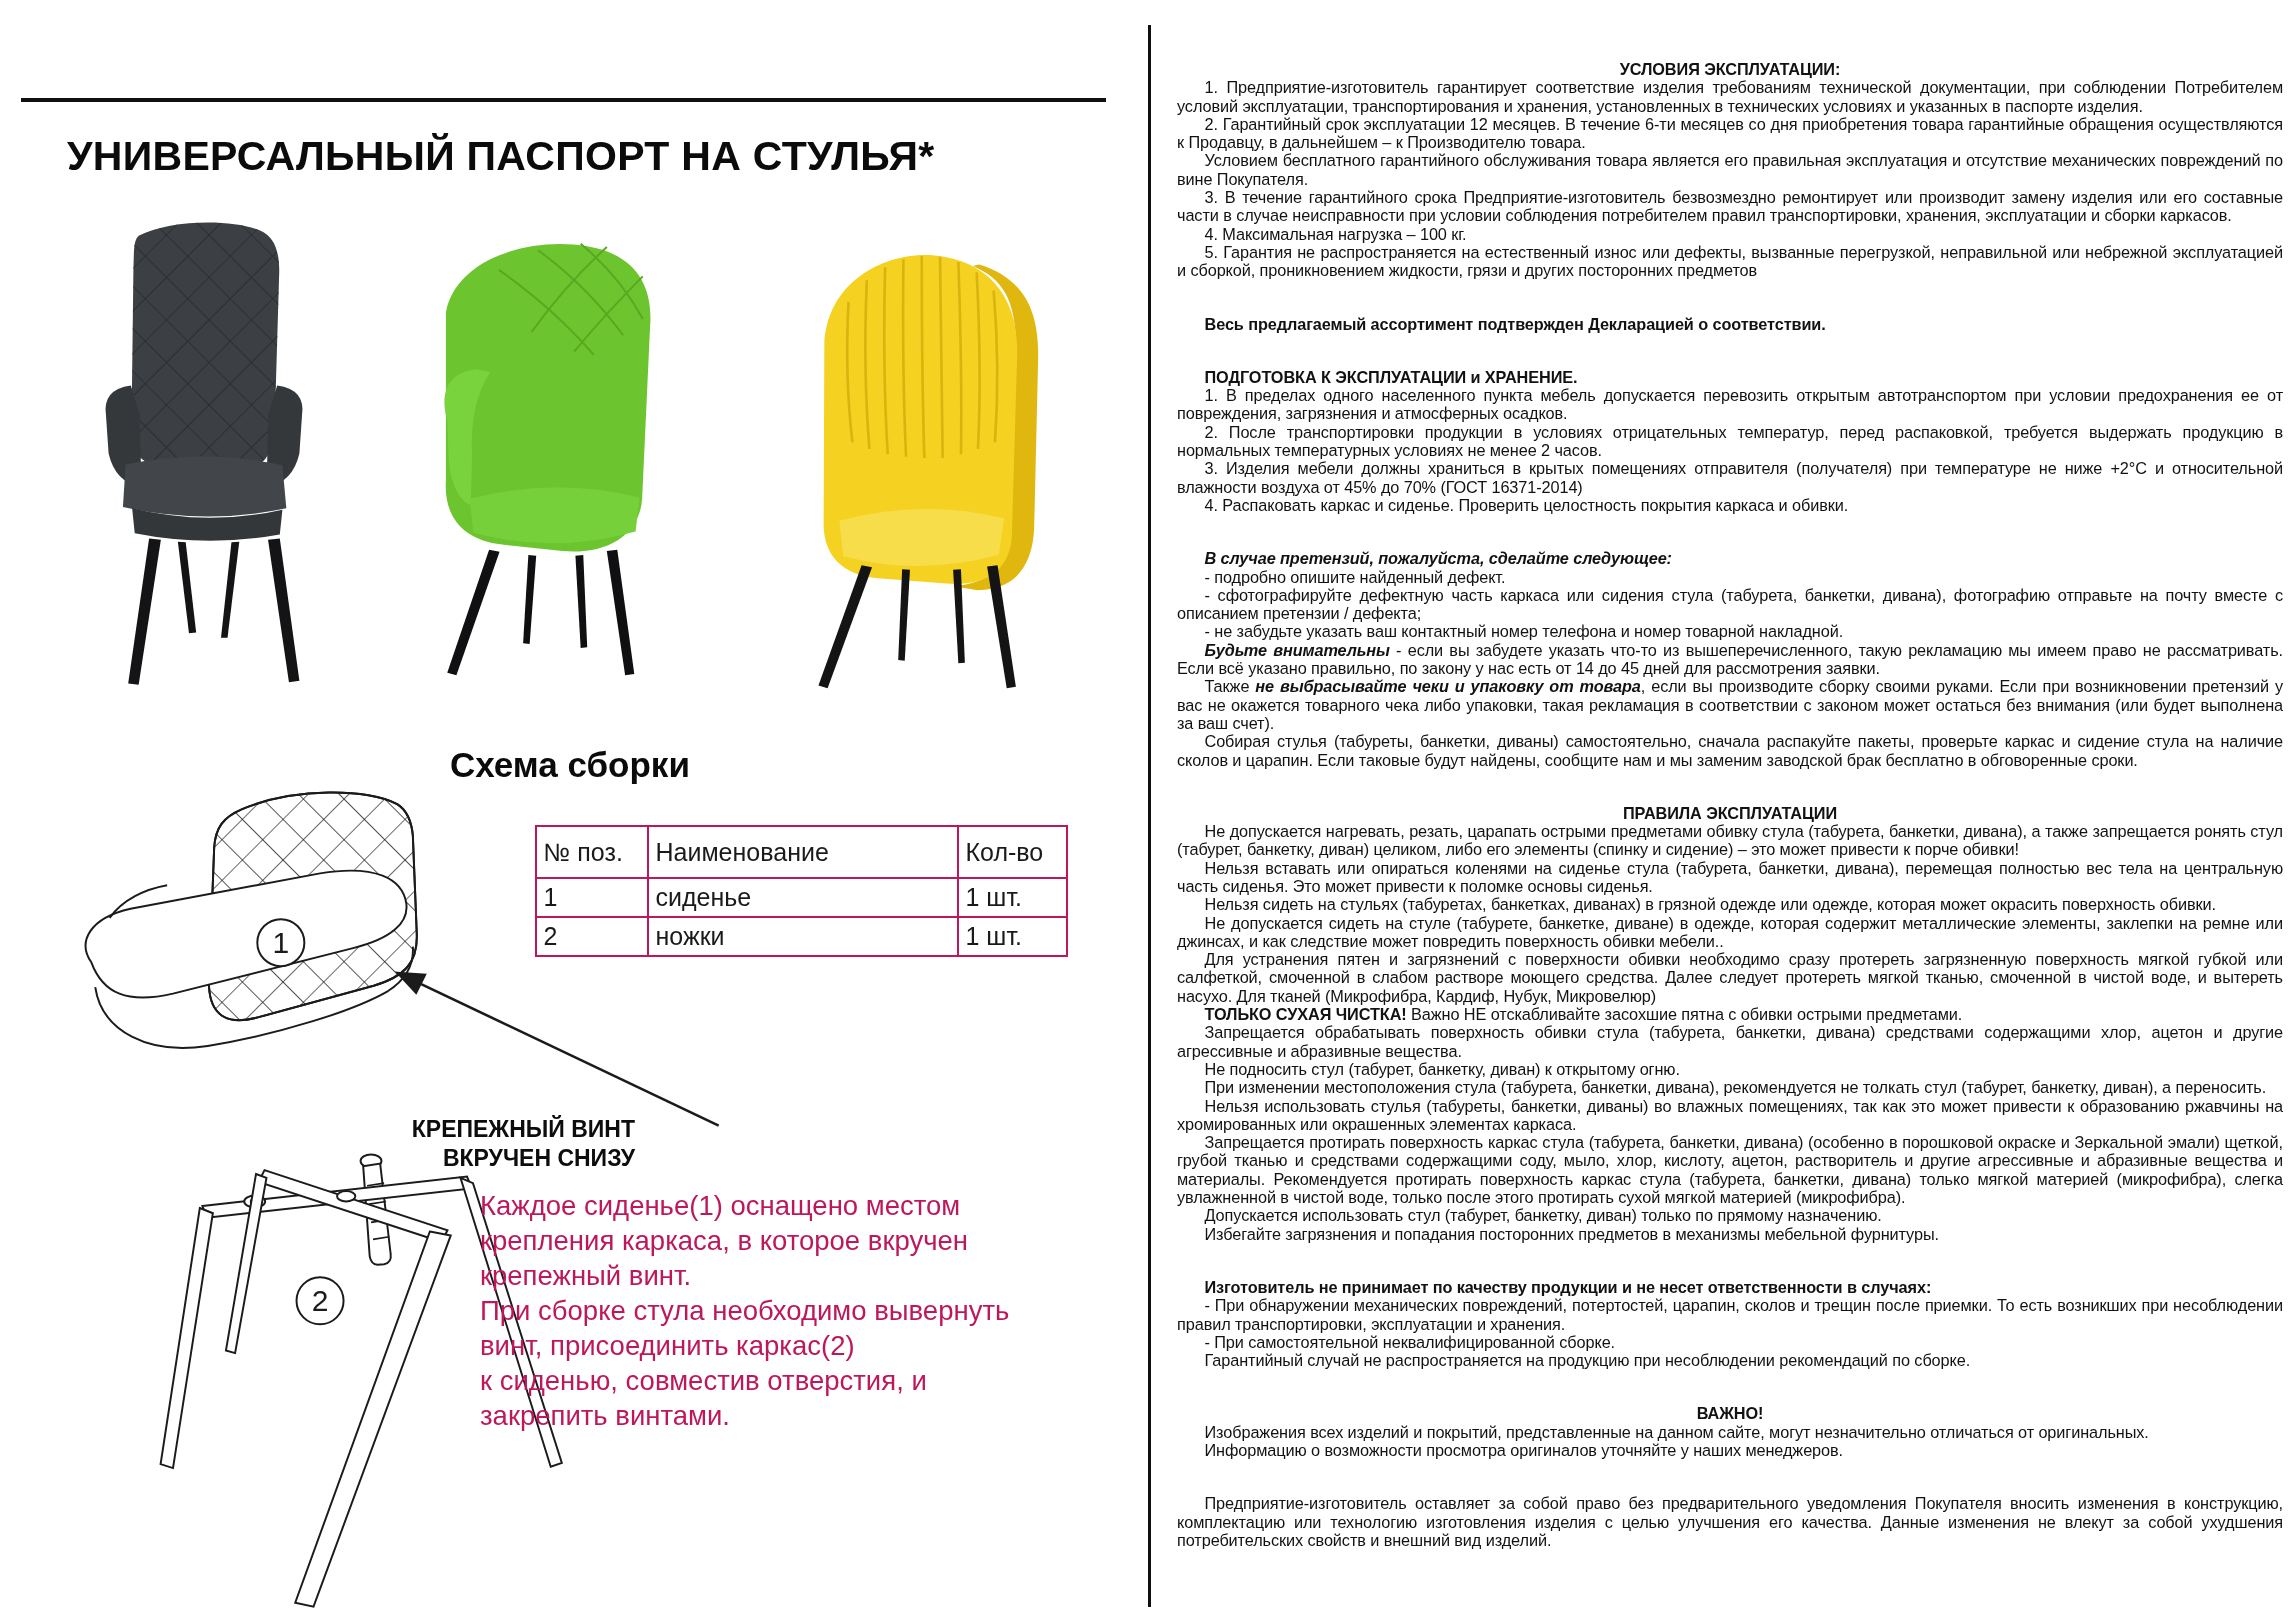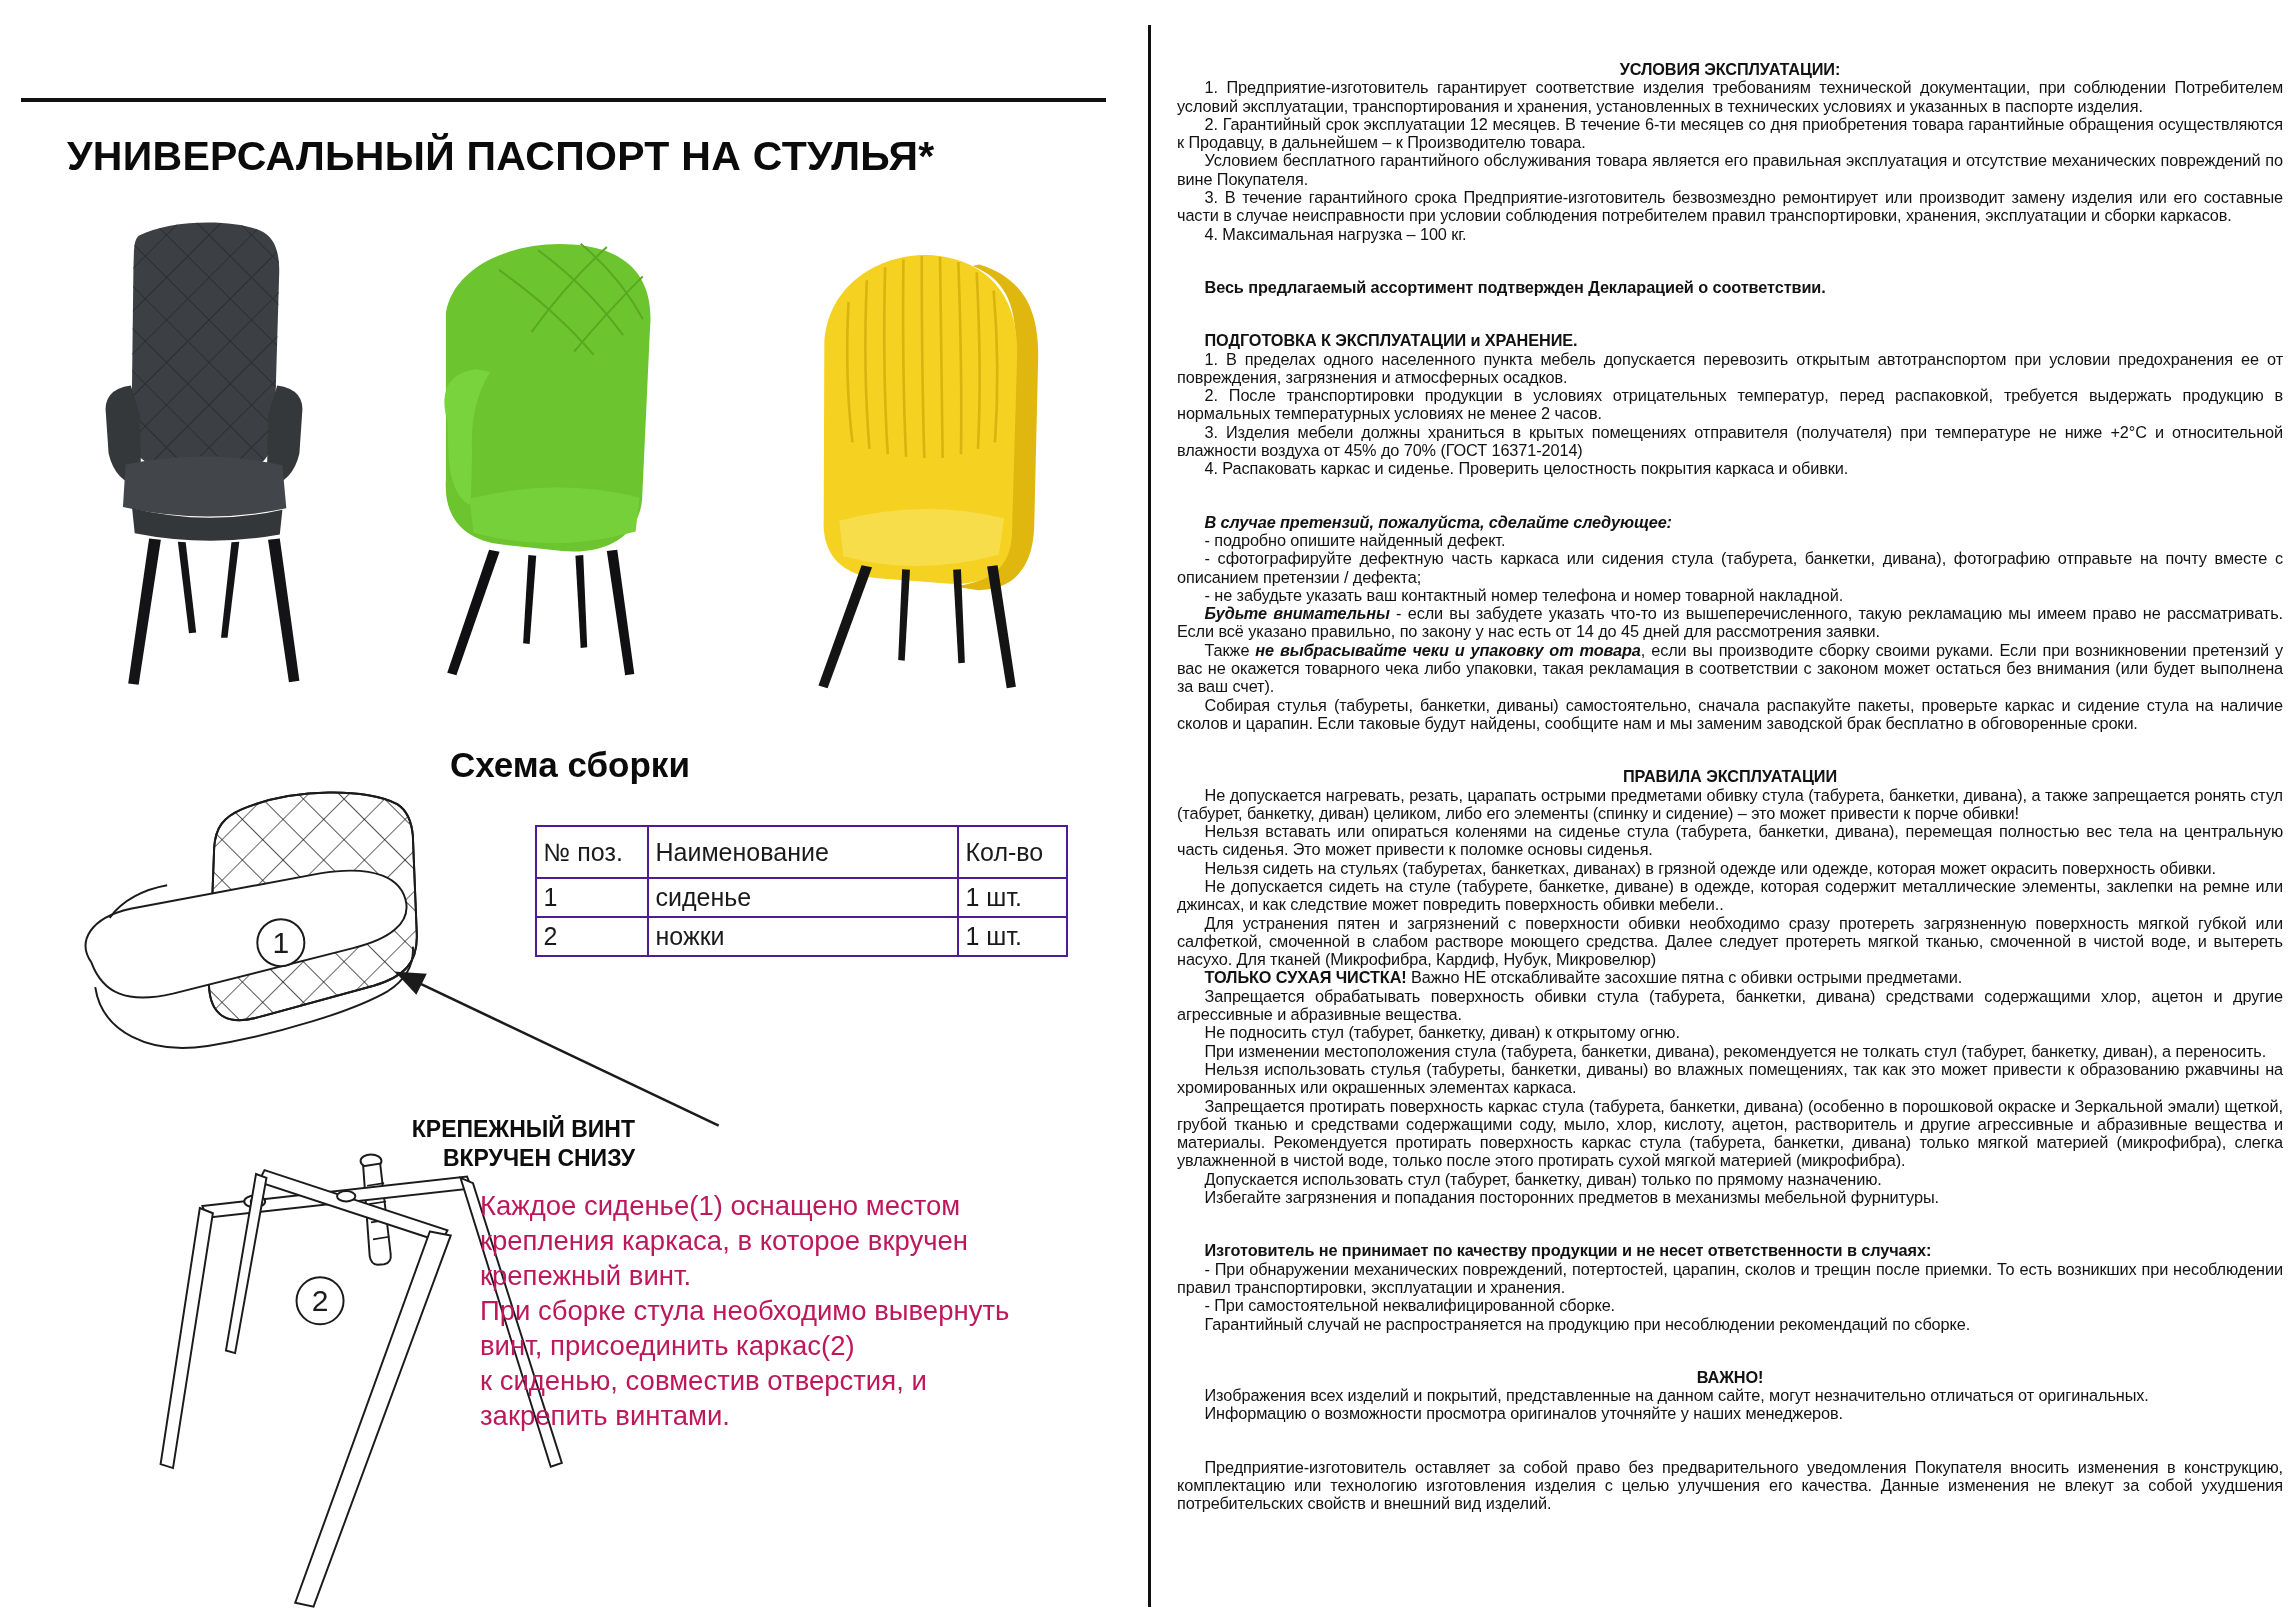--- a/index.html
+++ b/index.html
@@ -8,21 +8,21 @@
   
   .top-rule{position:absolute;left:21px;top:98px;width:1085px;height:3.9px;background:#111;}
   .doc-title{position:absolute;left:67px;top:133px;width:1020px;font-size:41px;font-weight:bold;
              letter-spacing:0.3px;white-space:nowrap;color:#0b0b0b;}
   .chair{position:absolute;}
   #chair-dark{left:60px;top:213px;}
   #chair-green{left:391px;top:224px;}
   #chair-yellow{left:757px;top:233px;}
   .schema-title{position:absolute;left:450px;top:745px;font-size:35px;font-weight:bold;color:#0b0b0b;text-align:right;}
   .parts-table{position:absolute;left:535px;top:825px;border-collapse:collapse;font-size:25px;color:#1a1a1a;}
-  .parts-table td,.parts-table th{border:2px solid #4c1d95;font-weight:normal;text-align:left;
+  .parts-table td,.parts-table th{border:2px solid #be185d;font-weight:normal;text-align:left;
       padding:0 6.5px;vertical-align:middle;}
   .parts-table th{height:50px;}
   .parts-table td{height:37px;}
   .col-pos{width:97px;} .col-name{width:295px;} .col-qty{width:94px;}
   .diagram{position:absolute;left:39px;top:778px;width:732px;height:843px;}
   .callout{position:absolute;left:387px;top:1115px;width:248px;text-align:right;font-size:23px;
            font-weight:bold;line-height:29px;white-space:pre-line;color:#0d0d0d;}
   .assembly-note{position:absolute;left:480px;top:1188px;width:575px;font-size:27.5px;line-height:35px;
            white-space:pre-line;color:#be185d;}
   
@@ -203,20 +203,21 @@
   <div class="divider"></div>
 
   <div class="rc">
 
   <p class="hc"><span class="t-pre"></span><span class="t-lead"></span><span class="t-rest">УСЛОВИЯ ЭКСПЛУАТАЦИИ:</span></p>
       <p><span class="t-pre"></span><span class="t-lead"></span><span class="t-rest">1. Предприятие-изготовитель гарантирует соответствие изделия требованиям технической документации, при соблюдении Потребителем условий эксплуатации, транспортирования и хранения, установленных в технических условиях и указанных в паспорте изделия.</span></p>
       <p><span class="t-pre"></span><span class="t-lead"></span><span class="t-rest">2. Гарантийный срок эксплуатации 12 месяцев. В течение 6-ти месяцев со дня приобретения товара гарантийные обращения осуществляются к Продавцу, в дальнейшем – к Производителю товара.</span></p>
       <p><span class="t-pre"></span><span class="t-lead"></span><span class="t-rest">Условием бесплатного гарантийного обслуживания товара является его правильная эксплуатация и отсутствие механических повреждений по вине Покупателя.</span></p>
       <p><span class="t-pre"></span><span class="t-lead"></span><span class="t-rest">3. В течение гарантийного срока Предприятие-изготовитель безвозмездно ремонтирует или производит замену изделия или его составные части в случае неисправности при условии соблюдения потребителем правил транспортировки, хранения, эксплуатации и сборки каркасов.</span></p>
       <p><span class="t-pre"></span><span class="t-lead"></span><span class="t-rest">4. Максимальная нагрузка – 100 кг.</span></p>
+      <p><span class="t-pre"></span><span class="t-lead"></span><span class="t-rest">5. Гарантия не распространяется на естественный износ или дефекты, вызванные перегрузкой, неправильной или небрежной эксплуатацией и сборкой, проникновением жидкости, грязи и других посторонних предметов</span></p>
       <p class="b gap"><span class="t-pre"></span><span class="t-lead"></span><span class="t-rest">Весь предлагаемый ассортимент подтвержден Декларацией о соответствии.</span></p>
       <p class="b gap"><span class="t-pre"></span><span class="t-lead"></span><span class="t-rest">ПОДГОТОВКА К ЭКСПЛУАТАЦИИ и ХРАНЕНИЕ.</span></p>
       <p><span class="t-pre"></span><span class="t-lead"></span><span class="t-rest">1. В пределах одного населенного пункта мебель допускается перевозить открытым автотранспортом при условии предохранения ее от повреждения, загрязнения и атмосферных осадков.</span></p>
       <p><span class="t-pre"></span><span class="t-lead"></span><span class="t-rest">2. После транспортировки продукции в условиях отрицательных температур, перед распаковкой, требуется выдержать продукцию в нормальных температурных условиях не менее 2 часов.</span></p>
       <p><span class="t-pre"></span><span class="t-lead"></span><span class="t-rest">3. Изделия мебели должны храниться в крытых помещениях отправителя (получателя) при температуре не ниже +2°С и относительной влажности воздуха от 45% до 70% (ГОСТ 16371-2014)</span></p>
       <p><span class="t-pre"></span><span class="t-lead"></span><span class="t-rest">4. Распаковать каркас и сиденье. Проверить целостность покрытия каркаса и обивки.</span></p>
       <p class="bi gap"><span class="t-pre"></span><span class="t-lead"></span><span class="t-rest">В случае претензий, пожалуйста, сделайте следующее:</span></p>
       <p><span class="t-pre"></span><span class="t-lead"></span><span class="t-rest">- подробно опишите найденный дефект.</span></p>
       <p><span class="t-pre"></span><span class="t-lead"></span><span class="t-rest">- сфотографируйте дефектную часть каркаса или сидения стула (табурета, банкетки, дивана), фотографию отправьте на почту вместе с описанием претензии / дефекта;</span></p>
       <p><span class="t-pre"></span><span class="t-lead"></span><span class="t-rest">- не забудьте указать ваш контактный номер телефона и номер товарной накладной.</span></p>

